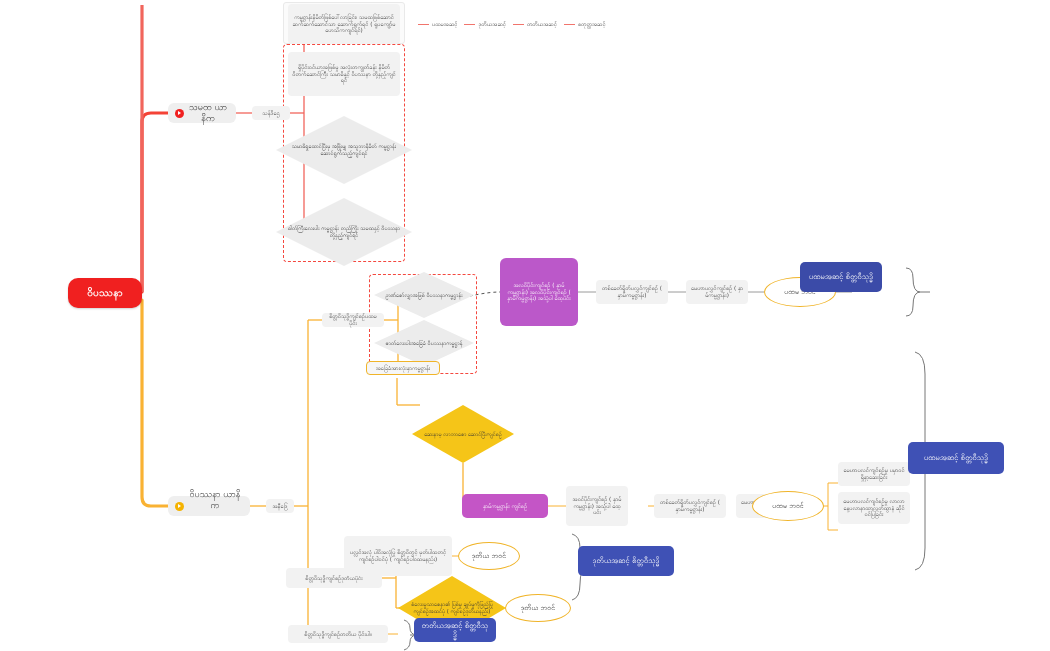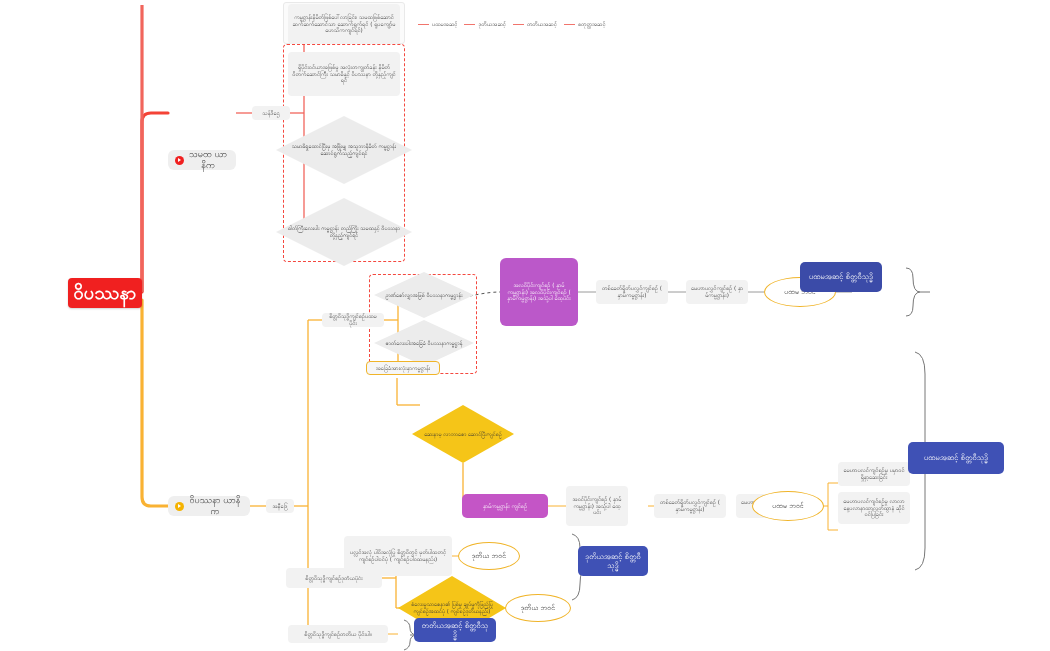--- a/index.html
+++ b/index.html
@@ -11,22 +11,22 @@
     position:relative;
   }
   #canvas{position:absolute;left:0;top:0;width:1050px;height:651px;}
   svg.links{position:absolute;left:0;top:0;width:1050px;height:651px;pointer-events:none;}
 
   .node{position:absolute;box-sizing:border-box;display:flex;align-items:center;justify-content:center;text-align:center;}
   .node span{display:block;line-height:1.25;}
 
   
   .root{
-    background:#f02020;color:#fff;border-radius:4px;
-    font-size:18px;font-weight:bold;letter-spacing:.3px;
+    background:#f02020;color:#fff;border-radius:10px;
+    font-size:10px;font-weight:bold;letter-spacing:.3px;
     box-shadow:0 1px 2px rgba(0,0,0,.18);
   }
   
   .lvl1{
     background:#efefef;color:#333;border-radius:6px;
     font-size:9px;padding:5px 9px 5px 7px;gap:5px;justify-content:flex-start;
   }
   .lvl1 .dot{width:9px;height:9px;border-radius:50%;flex:0 0 auto;position:relative;}
   .lvl1 .dot::after{content:"";position:absolute;left:2.6px;top:2.1px;border-left:3.6px solid #fff;border-top:2.3px solid transparent;border-bottom:2.3px solid transparent;}
 
@@ -162,42 +162,42 @@
     <div class="li">
         <span class="sw"></span>
         <span>စတုတ္ထအဆင့်</span>
       </div>
   </div>
 
   <div class="node root" style="left:68px;top:278px;width:74px;height:30px;">
     <span>ဝိပဿနာ</span>
   </div>
 
-  <div class="node lvl1" style="left:168px;top:103px;width:68px;height:20px;margin-top:47px;">
+  <div class="node lvl1" style="left:168px;top:103px;width:68px;height:20px;">
     <span class="dot" style="background:#f02020;"></span>
     <span>သမထ ယာနိက</span>
   </div>
   <div class="node chip" style="left:252px;top:106px;width:38px;height:14px;">
     <span>သန်ဒိဌေ</span>
   </div>
 
   <div class="node chip" style="left:288px;top:4px;width:112px;height:40px;">
     <span>ကမ္မဋ္ဌာန်းနိမိတ်ဖြစ်ပေါ်လာခြင်း၊ သမထဖြစ်ဆောင်ဆက်ဆက်ဆောင်သာ ဆောက်ရွက်ရင် ( ရူပကျော့်မဟေသိကကျင်ရင်)</span>
   </div>
   <div class="node chip" style="left:288px;top:52px;width:112px;height:44px;">
     <span>ရှိပိုင်းဝင်ယာအဖြစ်မှု အလုံးတကျွတ်ခန်း နိမိတ်ဝိတက်ဆောင်ကြီး သမာဓိနှင့် ဝိပဿနာ တို့နှည့်ကျင်ရင်</span>
   </div>
   <div class="node diamond" style="left:276px;top:116px;width:136px;height:68px;">
     <span>သမာဓိရှုထောင်ပြီးမှ အဖြိုးမျှ အသူဘာနိမိတ် ကမ္မဋ္ဌာန်း ဆောင်ရွက်သည့်ကျင်ရင်</span>
   </div>
   <div class="node diamond" style="left:276px;top:198px;width:136px;height:68px;">
     <span>ဓါတ်ကြီးလေးပါး ကမ္မဋ္ဌာန်း တည်ကြိုး သမထနှင့် ဝိပဿနာ တို့နှည့်ကျင်ရင်</span>
   </div>
 
-  <div class="node lvl1" style="left:168px;top:496px;width:82px;height:20px;">
+  <div class="node lvl1" style="left:168px;top:496px;width:82px;height:20px;align-items:flex-end;">
     <span class="dot" style="background:#f5b301;"></span>
     <span>ဝိပဿနာ ယာနိက</span>
   </div>
   <div class="node chip" style="left:266px;top:499px;width:28px;height:14px;">
     <span>အနီဒြေ</span>
   </div>
 
   <div class="node chip" style="left:322px;top:313px;width:62px;height:14px;">
     <span>စိတ္တဝိသုဒ္ဓိကျင်စဉ်ပထမပိုင်း</span>
   </div>
@@ -268,21 +268,21 @@
   <div class="node blue2" style="left:908px;top:442px;width:96px;height:32px;">
     <span>ပထမအဆင့် စိတ္တဝီသုဒ္ဓိ</span>
   </div>
 
   <div class="node ellipse" style="left:458px;top:542px;width:62px;height:28px;">
     <span>ဒုတိယ ဘဝင်</span>
   </div>
   <div class="node ellipse" style="left:505px;top:594px;width:66px;height:28px;">
     <span>ဒုတိယ ဘဝင်</span>
   </div>
-  <div class="node blue2" style="left:578px;top:546px;width:70px;height:30px;">
+  <div class="node blue2" style="left:578px;top:546px;width:96px;height:30px;">
     <span>ဒုတိယအဆင့် စိတ္တဝီသုဒ္ဓိ</span>
   </div>
 
   <div class="node blue2" style="left:414px;top:618px;width:82px;height:24px;">
     <span>တတိယအဆင့် စိတ္တဝီသုဒ္ဓိ</span>
   </div>
 
 </div>
 
 </body></html>

